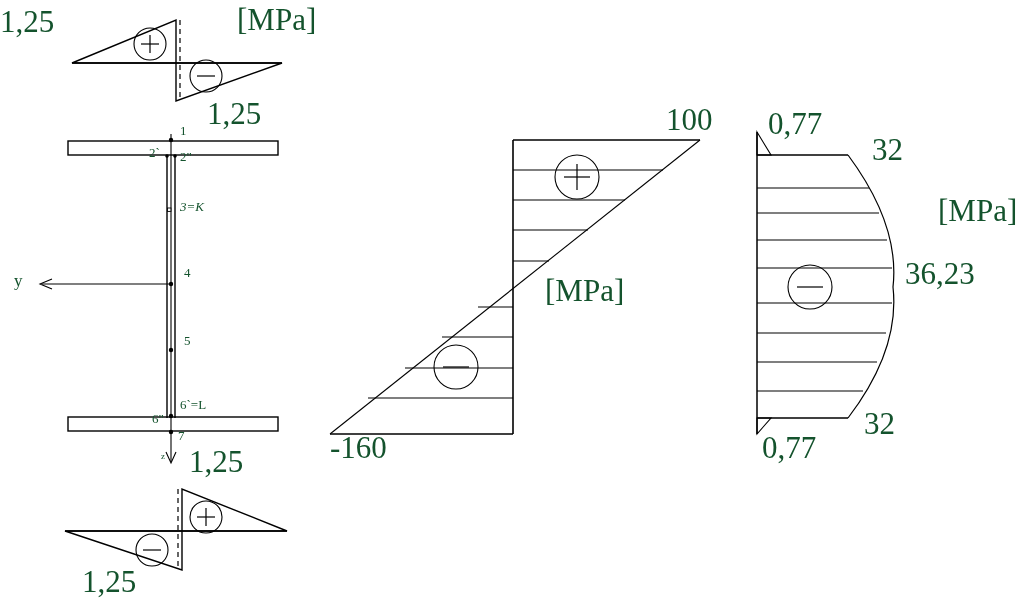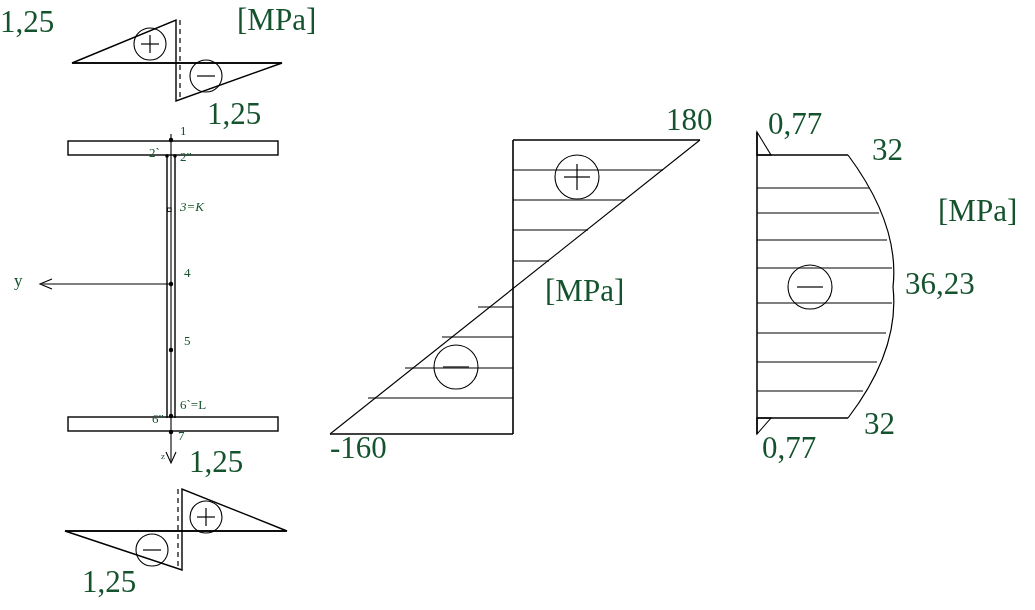--- a/index.html
+++ b/index.html
@@ -193,27 +193,27 @@
   <div class="lbl lbl-small" style="left:180px; top:200px;font-style:italic;">3=K</div>
   <div class="lbl lbl-small" style="left:184px; top:266px;">4</div>
   <div class="lbl lbl-small" style="left:184px; top:334px;">5</div>
   <div class="lbl lbl-small" style="left:180px; top:398px;text-align:center;">6`=L</div>
   <div class="lbl lbl-small" style="left:152px; top:412px;">6"</div>
   <div class="lbl lbl-small" style="left:178px; top:429px;">7</div>
 
   <div class="lbl lbl-axis" style="left:14px; top:272px;">y</div>
   <div class="lbl lbl-tiny" style="left:161px; top:452px;">z</div>
 
-  <div class="lbl lbl-big" style="left:666px; top:104px;">180</div>
+  <div class="lbl lbl-big" style="left:666px; top:104px;">100</div>
   <div class="lbl lbl-big" style="left:330px; top:432px;">-160</div>
   <div class="lbl lbl-big" style="left:545px; top:275px;">[MPa]</div>
 
   <div class="lbl lbl-big" style="left:768px; top:108px;">0,77</div>
   <div class="lbl lbl-big" style="left:872px; top:134px;">32</div>
-  <div class="lbl lbl-big" style="left:905px; top:268px;">36,23</div>
+  <div class="lbl lbl-big" style="left:905px; top:258px;">36,23</div>
   <div class="lbl lbl-big" style="left:864px; top:408px;">32</div>
   <div class="lbl lbl-big" style="left:762px; top:432px;">0,77</div>
   <div class="lbl lbl-big" style="left:938px; top:195px;">[MPa]</div>
 
   <div class="lbl lbl-big" style="left:189px; top:446px;">1,25</div>
   <div class="lbl lbl-big" style="left:82px; top:566px;">1,25</div>
 
 </div>
 
 </body></html>

